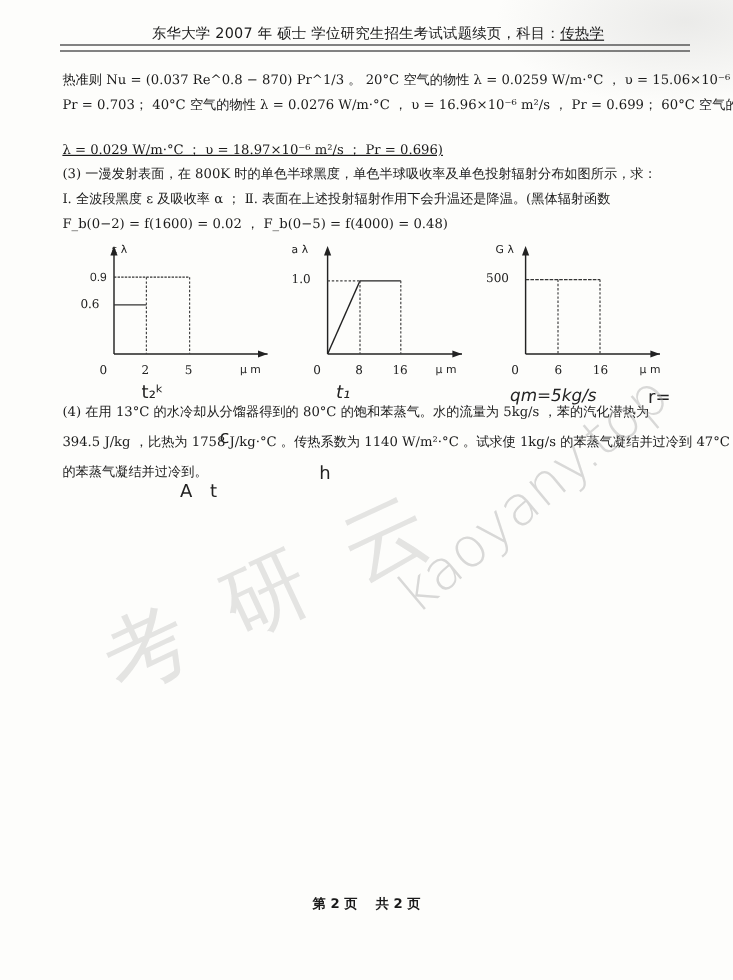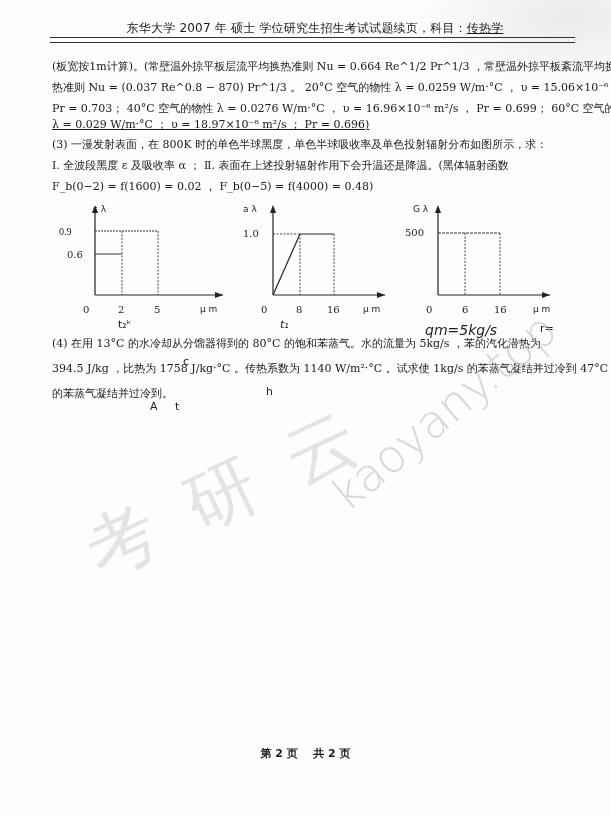--- a/index.html
+++ b/index.html
@@ -43,34 +43,33 @@
   }
   .watermark-en {
     position: absolute; left: 320px; top: 480px; font-size: 46px; color: rgba(170,170,170,0.45);
     transform: rotate(-40deg); transform-origin: left top;
     font-family: "DejaVu Sans", "Liberation Sans", sans-serif; font-weight: 300;
   }
   .footer {
     position: absolute; left: 0; width: 611px; top: 746px; text-align: center; font-size: 11px;
     font-family: "DejaVu Sans", "Liberation Sans", sans-serif; font-weight: bold;
   }
-  .hand { font-family: "DejaVu Sans", sans-serif; font-size: 11px; position: absolute; color: #222; }
+  .hand { font-family: "DejaVu Sans", sans-serif; font-size: 15px; position: absolute; color: #222; }
 </style>
 </head>
 <body>
 
 <div class="noise"></div>
 
 <div class="header">
   <span>东华大学 2007 年 硕士 学位研究生招生考试试题续页，科目：</span><span class="subject">传热学</span>
 </div>
 <div class="header-rule"></div>
 
 <div class="para p1">
-  <div class="line">(板宽按1m计算)。(常壁温外掠平板层流平均换热准则 Nu = 0.664 Re^1/2 Pr^1/3 ，常壁温外掠平板紊流平均换</div>
   <div class="line">热准则 Nu = (0.037 Re^0.8 − 870) Pr^1/3 。 20°C 空气的物性 λ = 0.0259 W/m·°C ， υ = 15.06×10⁻⁶ m²/s ，</div>
   <div class="line">Pr = 0.703； 40°C 空气的物性 λ = 0.0276 W/m·°C ， υ = 16.96×10⁻⁶ m²/s ， Pr = 0.699； 60°C 空气的物性</div>
 </div>
 <div class="para" style="top:114px;text-decoration:underline;">
   <div class="line">λ = 0.029 W/m·°C ； υ = 18.97×10⁻⁶ m²/s ； Pr = 0.696)</div>
 </div>
 
 <div class="para" style="top:134px;">
   <div class="line">(3) 一漫发射表面，在 800K 时的单色半球黑度，单色半球吸收率及单色投射辐射分布如图所示，求：</div>
   <div class="line">Ⅰ. 全波段黑度 ε 及吸收率 α ； Ⅱ. 表面在上述投射辐射作用下会升温还是降温。(黑体辐射函数</div>
@@ -82,21 +81,21 @@
     <line x1="40" y1="95" x2="40" y2="10" stroke="#222" stroke-width="1.2"></line>
     <polygon points="37,13 40,5 43,13" fill="#222"></polygon>
     <line x1="40" y1="95" x2="168" y2="95" stroke="#222" stroke-width="1.2"></line>
     <polygon points="160,92 168,95 160,98" fill="#222"></polygon>
     <polyline points="40,54 67,54" fill="none" stroke="#333" stroke-width="1"></polyline>
     <polyline points="40,31 67,31 103,31" fill="none" stroke="#333" stroke-width="1" stroke-dasharray="2,1"></polyline>
     <line x1="67" y1="31" x2="67" y2="95" stroke="#444" stroke-dasharray="2,1.5"></line>
     <line x1="103" y1="31" x2="103" y2="95" stroke="#444" stroke-dasharray="2,1.5"></line>
   </svg>
   <div class="hand" style="left:10px;top:4px;font-size:9px;padding-left:28px;">ε λ</div>
-  <div class="hand" style="left:4px;top:26px;font-family:Liberation Serif, serif;font-size:10px;">0.9</div>
+  <div class="hand" style="left:20px;top:26px;font-family:Liberation Sans, sans-serif;font-size:10px;">0.9</div>
   <div class="hand" style="left:12px;top:49px;font-family:'DejaVu Serif',serif;font-size:10px;">0.6</div>
   <div class="hand" style="left:28px;top:104px;font-family:'DejaVu Serif',serif;font-size:10px;">0</div>
   <div class="hand" style="left:63px;top:104px;font-family:'DejaVu Serif',serif;font-size:10px;">2</div>
   <div class="hand" style="left:99px;top:104px;font-family:'DejaVu Serif',serif;font-size:10px;">5</div>
   <div class="hand" style="left:145px;top:104px;font-size:9px;">μ m</div>
 </div>
 
 <div class="chart c2">
   <svg viewBox="0 0 170 120">
     <line x1="38" y1="95" x2="38" y2="10" stroke="#222" stroke-width="1.2"></line>

